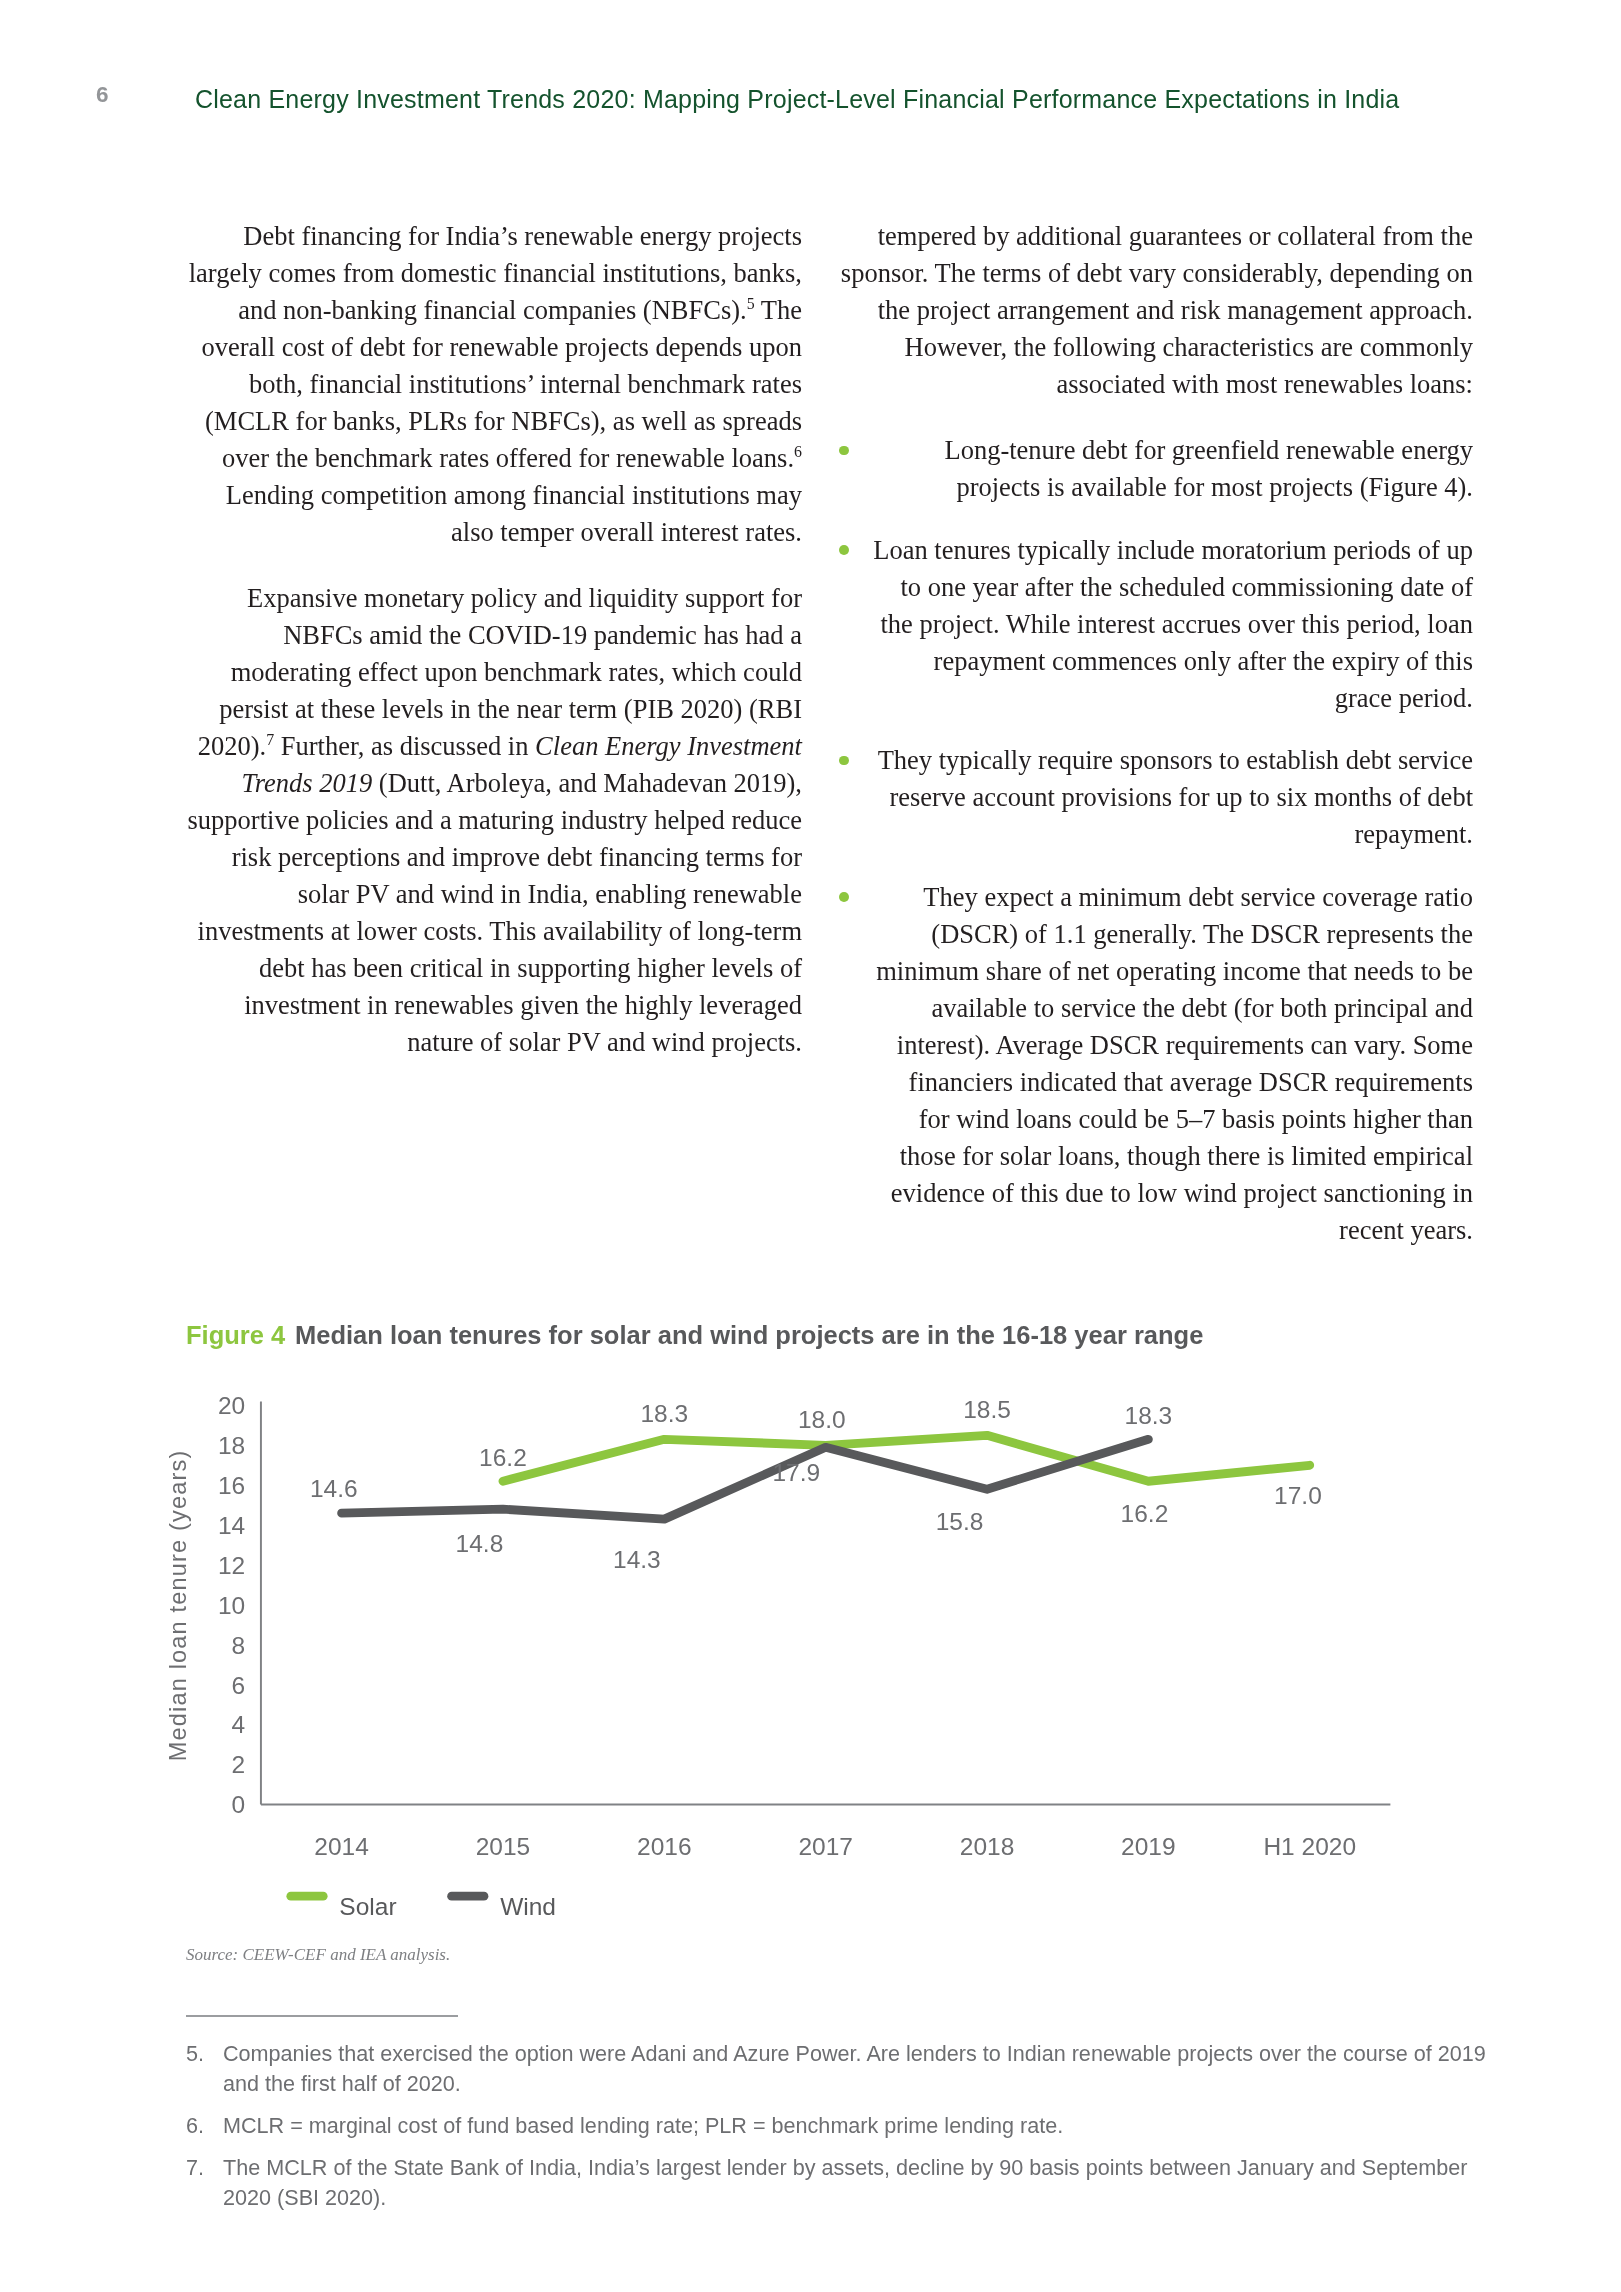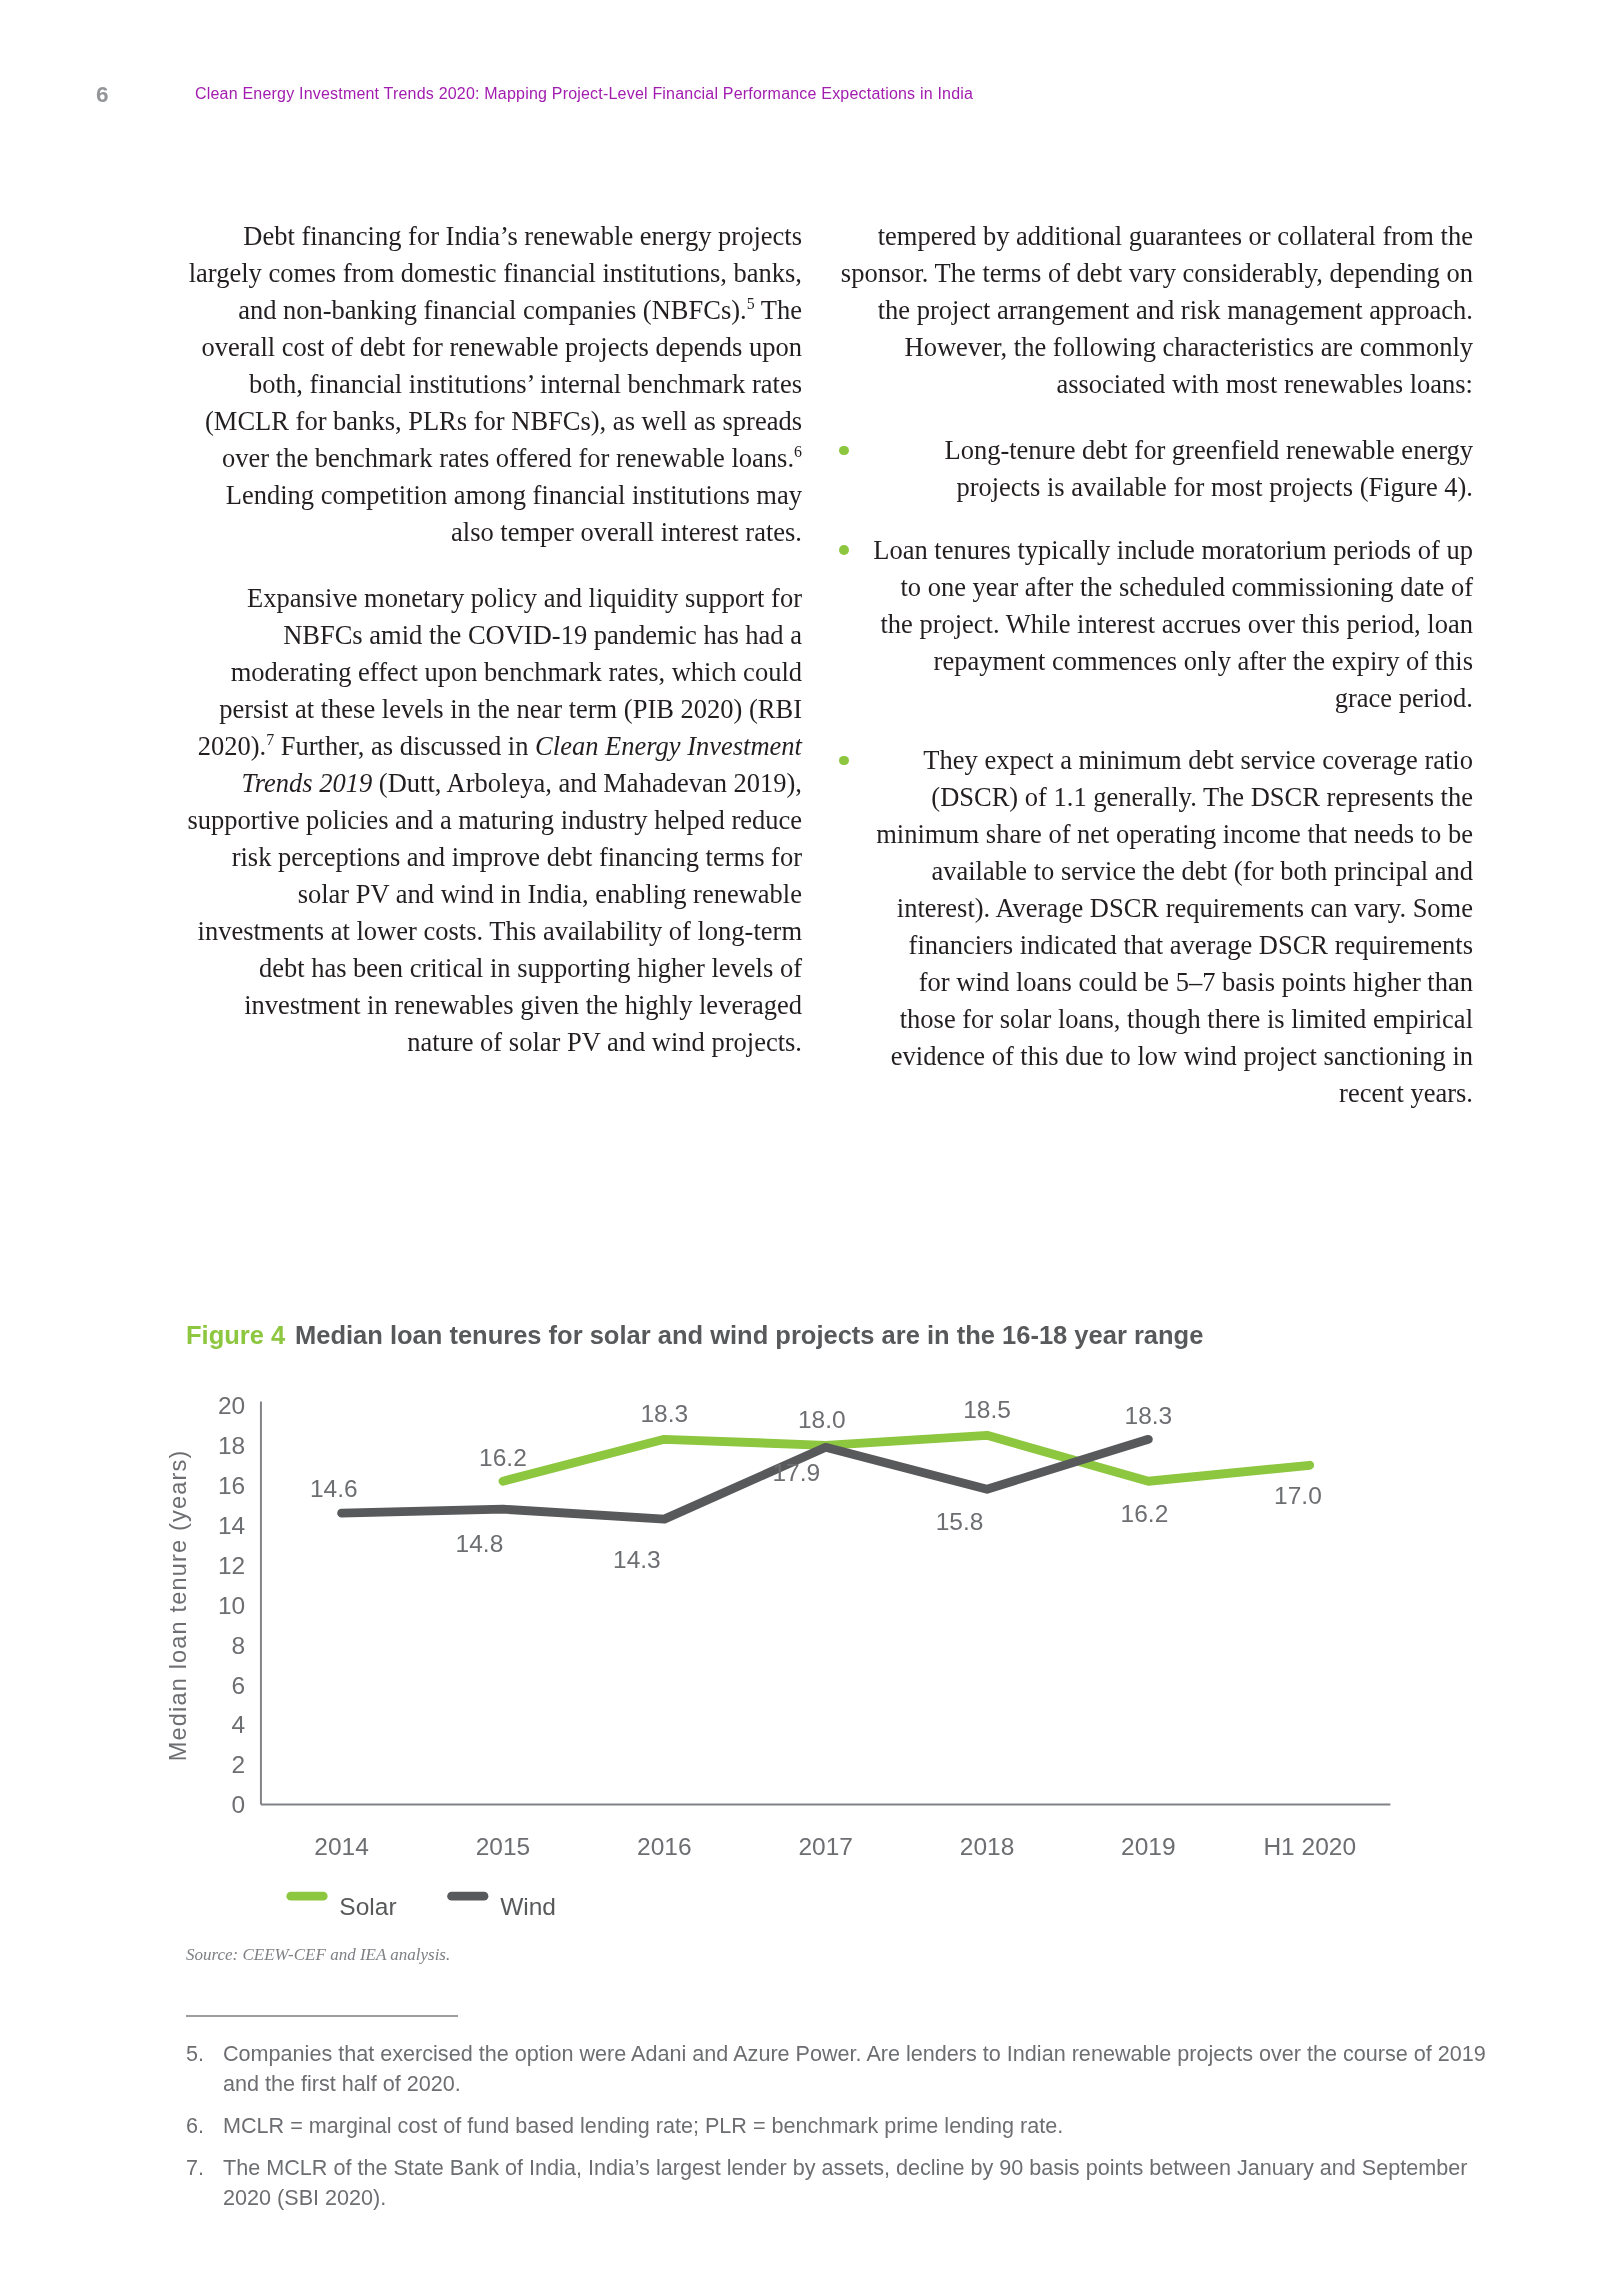--- a/index.html
+++ b/index.html
@@ -1,21 +1,21 @@
 <!DOCTYPE html>
 <html><head>
 <meta charset="utf-8">
 <style>
   html,body{margin:0;padding:0;background:#ffffff;}
   body{width:1621px;height:2293px;position:relative;font-family:"Liberation Serif",serif;}
   
   .pagenum{position:absolute;left:96px;top:82px;font-family:"Liberation Sans",sans-serif;
            font-size:22.5px;font-weight:bold;color:#939598;}
   .runhead{position:absolute;left:195px;top:85px;font-family:"Liberation Sans",sans-serif;
-           font-size:16px;color:#a21caf;letter-spacing:0.2px;}
+           font-size:25px;color:#14532d;letter-spacing:0.2px;}
   
   .col{position:absolute;top:218px;color:#231F20;font-size:26.5px;line-height:37px;text-align:right;}
   .col-left{left:186px;width:616px;}
   .col-right{left:836px;width:637px;}
   .col p{margin:0 0 29px 0;}
   .col p:last-child{margin-bottom:0;}
   sup{font-size:.6em;line-height:0;}
   em{font-style:italic;}
   
   .bullets{margin-top:9px;}
@@ -47,20 +47,21 @@
 <div class="col col-left">
   <p><span>Debt financing for India’s renewable energy projects largely comes from domestic financial institutions, banks, and non-banking financial companies (NBFCs).</span><sup>5</sup><span>  The overall cost of debt for renewable projects depends upon both, financial institutions’ internal benchmark rates (MCLR for banks, PLRs for NBFCs), as well as spreads over the benchmark rates offered for renewable loans.</span><sup>6</sup><span> Lending competition among financial institutions may also temper overall interest rates.</span></p>
   <p><span>Expansive monetary policy and liquidity support for NBFCs amid the COVID-19 pandemic has had a moderating effect upon benchmark rates, which could persist at these levels in the near term (PIB 2020) (RBI 2020).</span><sup>7</sup><span> Further, as discussed in </span><em>Clean Energy Investment Trends 2019</em><span> (Dutt, Arboleya, and Mahadevan 2019), supportive policies and a maturing industry helped reduce risk perceptions and improve debt financing terms for solar PV and wind in India, enabling renewable investments at lower costs. This availability of long-term debt has been critical in supporting higher levels of investment in renewables given the highly leveraged nature of solar PV and wind projects.</span></p>
 </div>
 
 <div class="col col-right">
   <p><span>tempered by additional guarantees or collateral from the sponsor. The terms of debt vary considerably, depending on the project arrangement and risk management approach. However, the following characteristics are commonly associated with most renewables loans:</span></p>
   <div class="bullets" id="bullets">
       <div class="bullet"><span class="dot"></span><span>Long-tenure debt for greenfield renewable energy projects is available for most projects (Figure 4).</span></div>
       <div class="bullet"><span class="dot"></span><span>Loan tenures typically include moratorium periods of up to one year after the scheduled commissioning date of the project. While interest accrues over this period, loan repayment commences only after the expiry of this grace period.</span></div>
+      <div class="bullet"><span class="dot"></span><span>They typically require sponsors to establish debt service reserve account provisions for up to six months of debt repayment.</span></div>
       <div class="bullet"><span class="dot"></span><span>They expect a minimum debt service coverage ratio (DSCR) of 1.1 generally. The DSCR represents the minimum share of net operating income that needs to be available to service the debt (for both principal and interest). Average DSCR requirements can vary. Some financiers indicated that average DSCR requirements for wind loans could be 5–7 basis points higher than those for solar loans, though there is limited empirical evidence of this due to low wind project sanctioning in recent years.</span></div>
     </div>
 </div>
 
 <div class="fig-caption">
   <span class="fig-label">Figure 4</span><span class="fig-title">Median loan tenures for solar and wind projects are in the 16-18 year range</span>
 </div>
 
 <div class="chart-wrap">
   <svg id="chart" width="1353" height="564" viewBox="0 0 1380 575">

